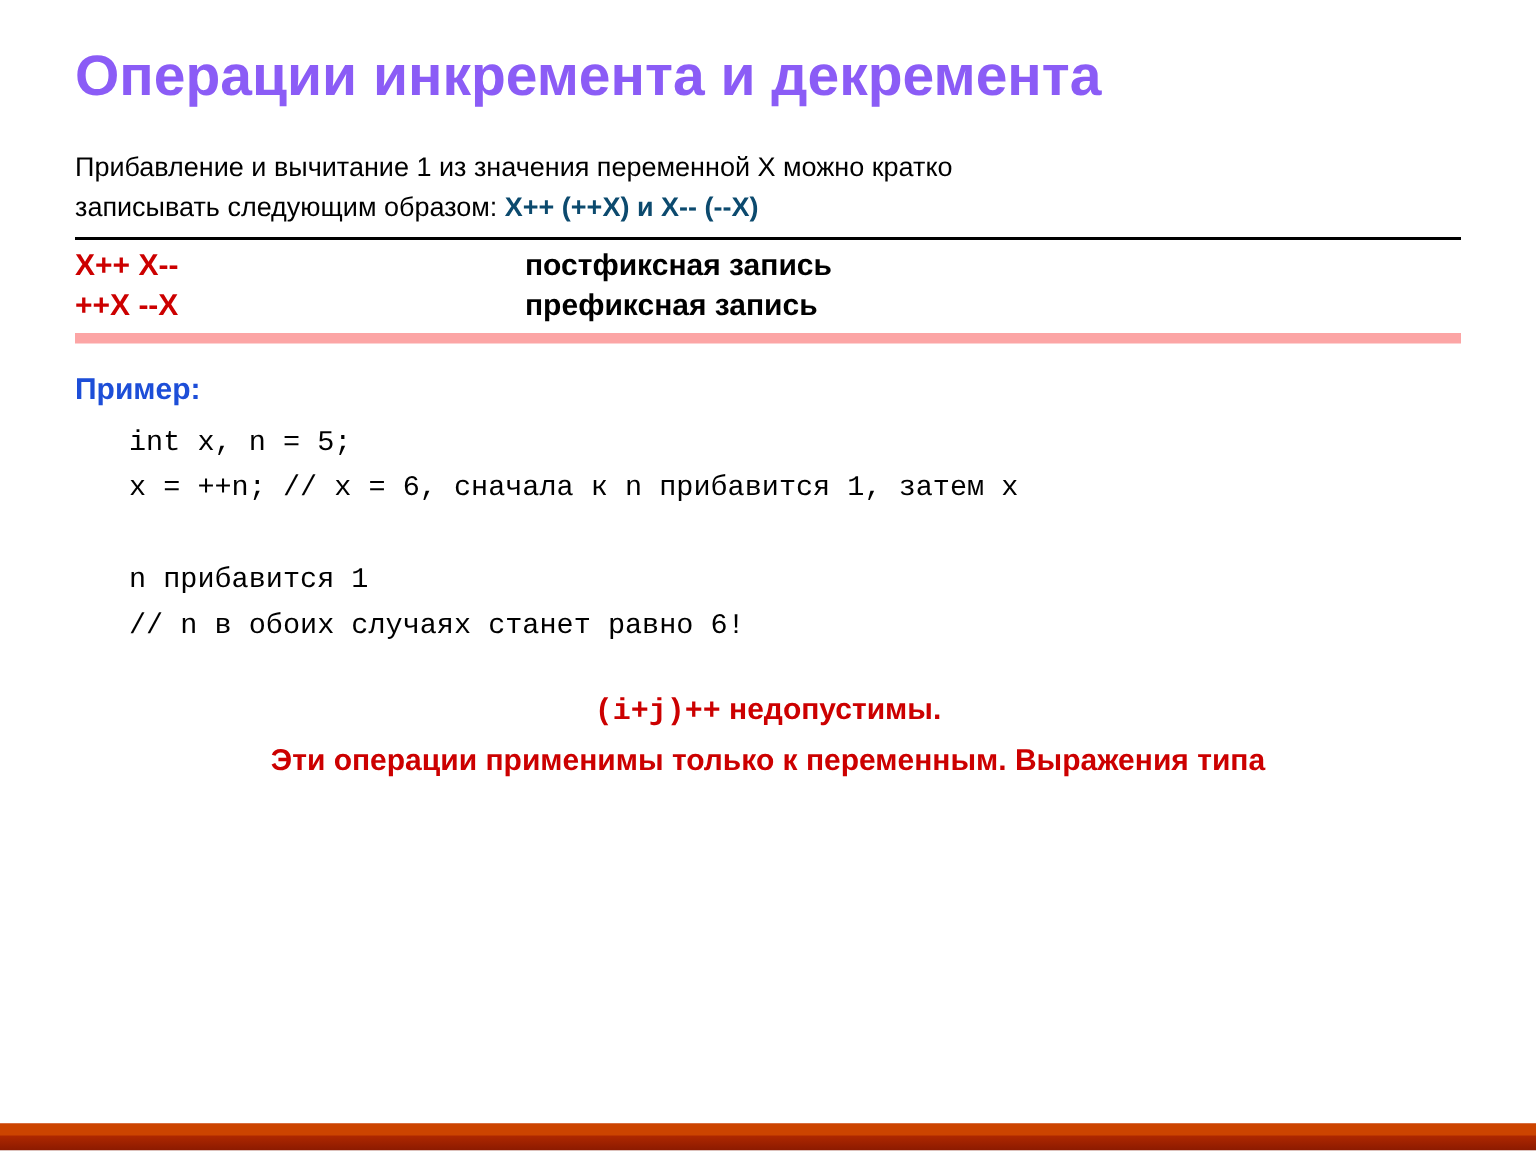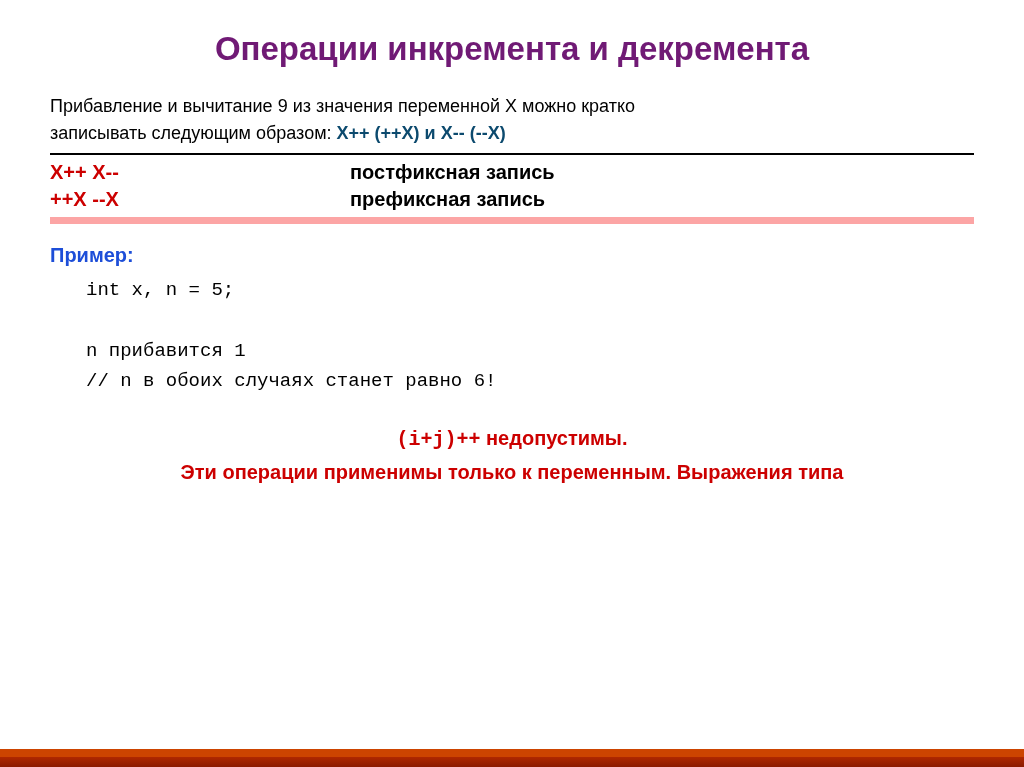--- a/index.html
+++ b/index.html
@@ -20,24 +20,24 @@
       width: 1024px;
       height: 767px;
       background: white;
       padding: 30px 50px 20px 50px;
       position: relative;
       display: flex;
       flex-direction: column;
     }
 
     .title {
-      color: #701a75;
-      font-size: 33px;
+      color: #8b5cf6;
+      font-size: 38px;
       font-weight: bold;
-      text-align: center;
+      text-align: left;
       margin-bottom: 25px;
     }
 
     .intro-text {
       font-size: 18px;
       color: #000;
       margin-bottom: 6px;
       line-height: 1.5;
     }
 
@@ -122,39 +122,40 @@
     }
   </style>
 </head>
 <body>
 
 <div class="slide">
 
   <h1 class="title">Операции инкремента и декремента</h1>
 
   <div class="intro-text">
-    <span>Прибавление и вычитание 9 из значения переменной X можно кратко</span><br>
+    <span>Прибавление и вычитание 1 из значения переменной X можно кратко</span><br>
     <span>записывать следующим образом: </span><span class="inline-red">X++ (++X) и X-- (--X)</span>
   </div>
 
   <div class="notation-table">
     <div class="notation-row">
       <span class="notation-left">X++    X--</span>
       <span class="notation-right">постфиксная запись</span>
     </div>
     <div class="notation-row">
       <span class="notation-left">++X    --X</span>
       <span class="notation-right">префиксная запись</span>
     </div>
   </div>
 
   <div class="example-label">Пример:</div>
 
   <div class="code-block">
     <span class="code-line">int x, n = 5;</span>
+    <span class="code-line">x = ++n; // x = 6,  сначала к n прибавится 1,  затем x</span>
     <span class="code-line">&nbsp;</span>
     <span class="code-line">n прибавится 1</span>
     <span class="code-line">// n в обоих случаях станет равно 6!</span>
   </div>
 
   <div class="warning-block">
     <div>
       <span class="warning-code">(i+j)++</span><span>  недопустимы.</span>
     </div>
     <div>Эти операции применимы только к переменным. Выражения типа</div>

